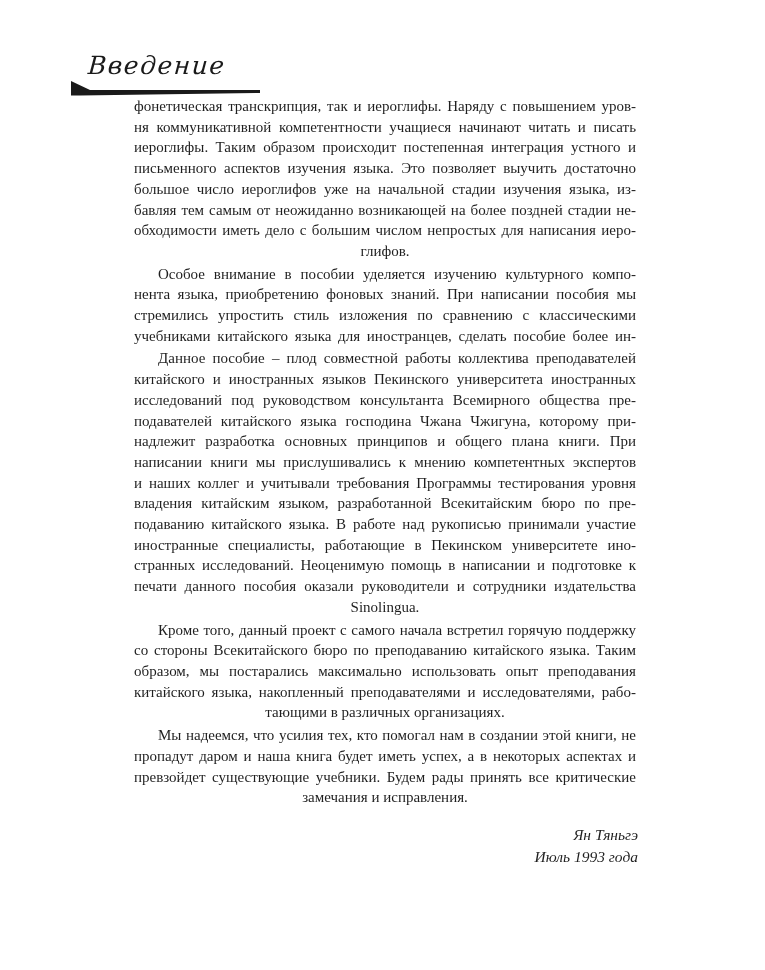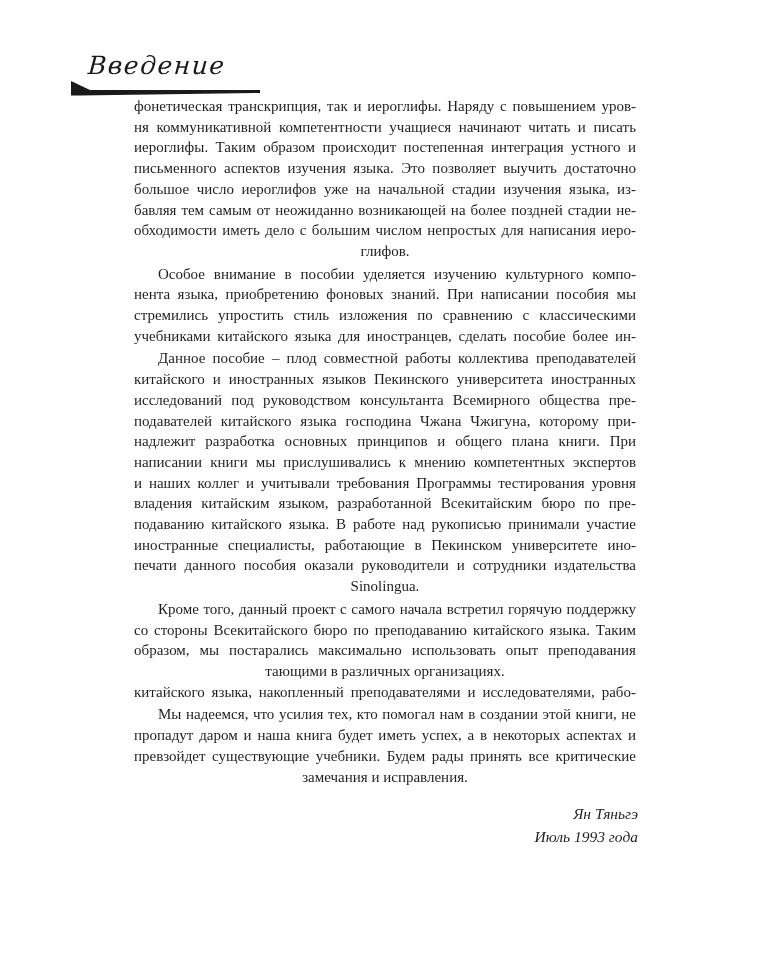--- a/index.html
+++ b/index.html
@@ -103,29 +103,30 @@
         <div class="line just first">Данное пособие – плод совместной работы коллектива преподавателей</div>
         <div class="line just">китайского и иностранных языков Пекинского университета иностранных</div>
         <div class="line just">исследований под руководством консультанта Всемирного общества пре-</div>
         <div class="line just">подавателей китайского языка господина Чжана Чжигуна, которому при-</div>
         <div class="line just">надлежит разработка основных принципов и общего плана книги. При</div>
         <div class="line just">написании книги мы прислушивались к мнению компетентных экспертов</div>
         <div class="line just">и наших коллег и учитывали требования Программы тестирования уровня</div>
         <div class="line just">владения китайским языком, разработанной Всекитайским бюро по пре-</div>
         <div class="line just">подаванию китайского языка. В работе над рукописью принимали участие</div>
         <div class="line just">иностранные специалисты, работающие в Пекинском университете ино-</div>
+        <div class="line just">странных исследований. Неоценимую помощь в написании и подготовке к</div>
         <div class="line just">печати данного пособия оказали руководители и сотрудники издательства</div>
         <div class="line">Sinolingua.</div>
       </div>
       <div class="paragraph">
         <div class="line just first">Кроме того, данный проект с самого начала встретил горячую поддержку</div>
         <div class="line just">со стороны Всекитайского бюро по преподаванию китайского языка. Таким</div>
         <div class="line just">образом, мы постарались максимально использовать опыт преподавания</div>
+        <div class="line just">китайского языка, накопленный преподавателями и исследователями, рабо-</div>
         <div class="line">тающими в различных организациях.</div>
-        <div class="line just">китайского языка, накопленный преподавателями и исследователями, рабо-</div>
       </div>
       <div class="paragraph">
         <div class="line just first">Мы надеемся, что усилия тех, кто помогал нам в создании этой книги, не</div>
         <div class="line just">пропадут даром и наша книга будет иметь успех, а в некоторых аспектах и</div>
         <div class="line just">превзойдет существующие учебники. Будем рады принять все критические</div>
         <div class="line">замечания и исправления.</div>
       </div>
       <div class="signature">
       <div>Ян Тяньгэ</div>
       <div>Июль 1993 года</div>

